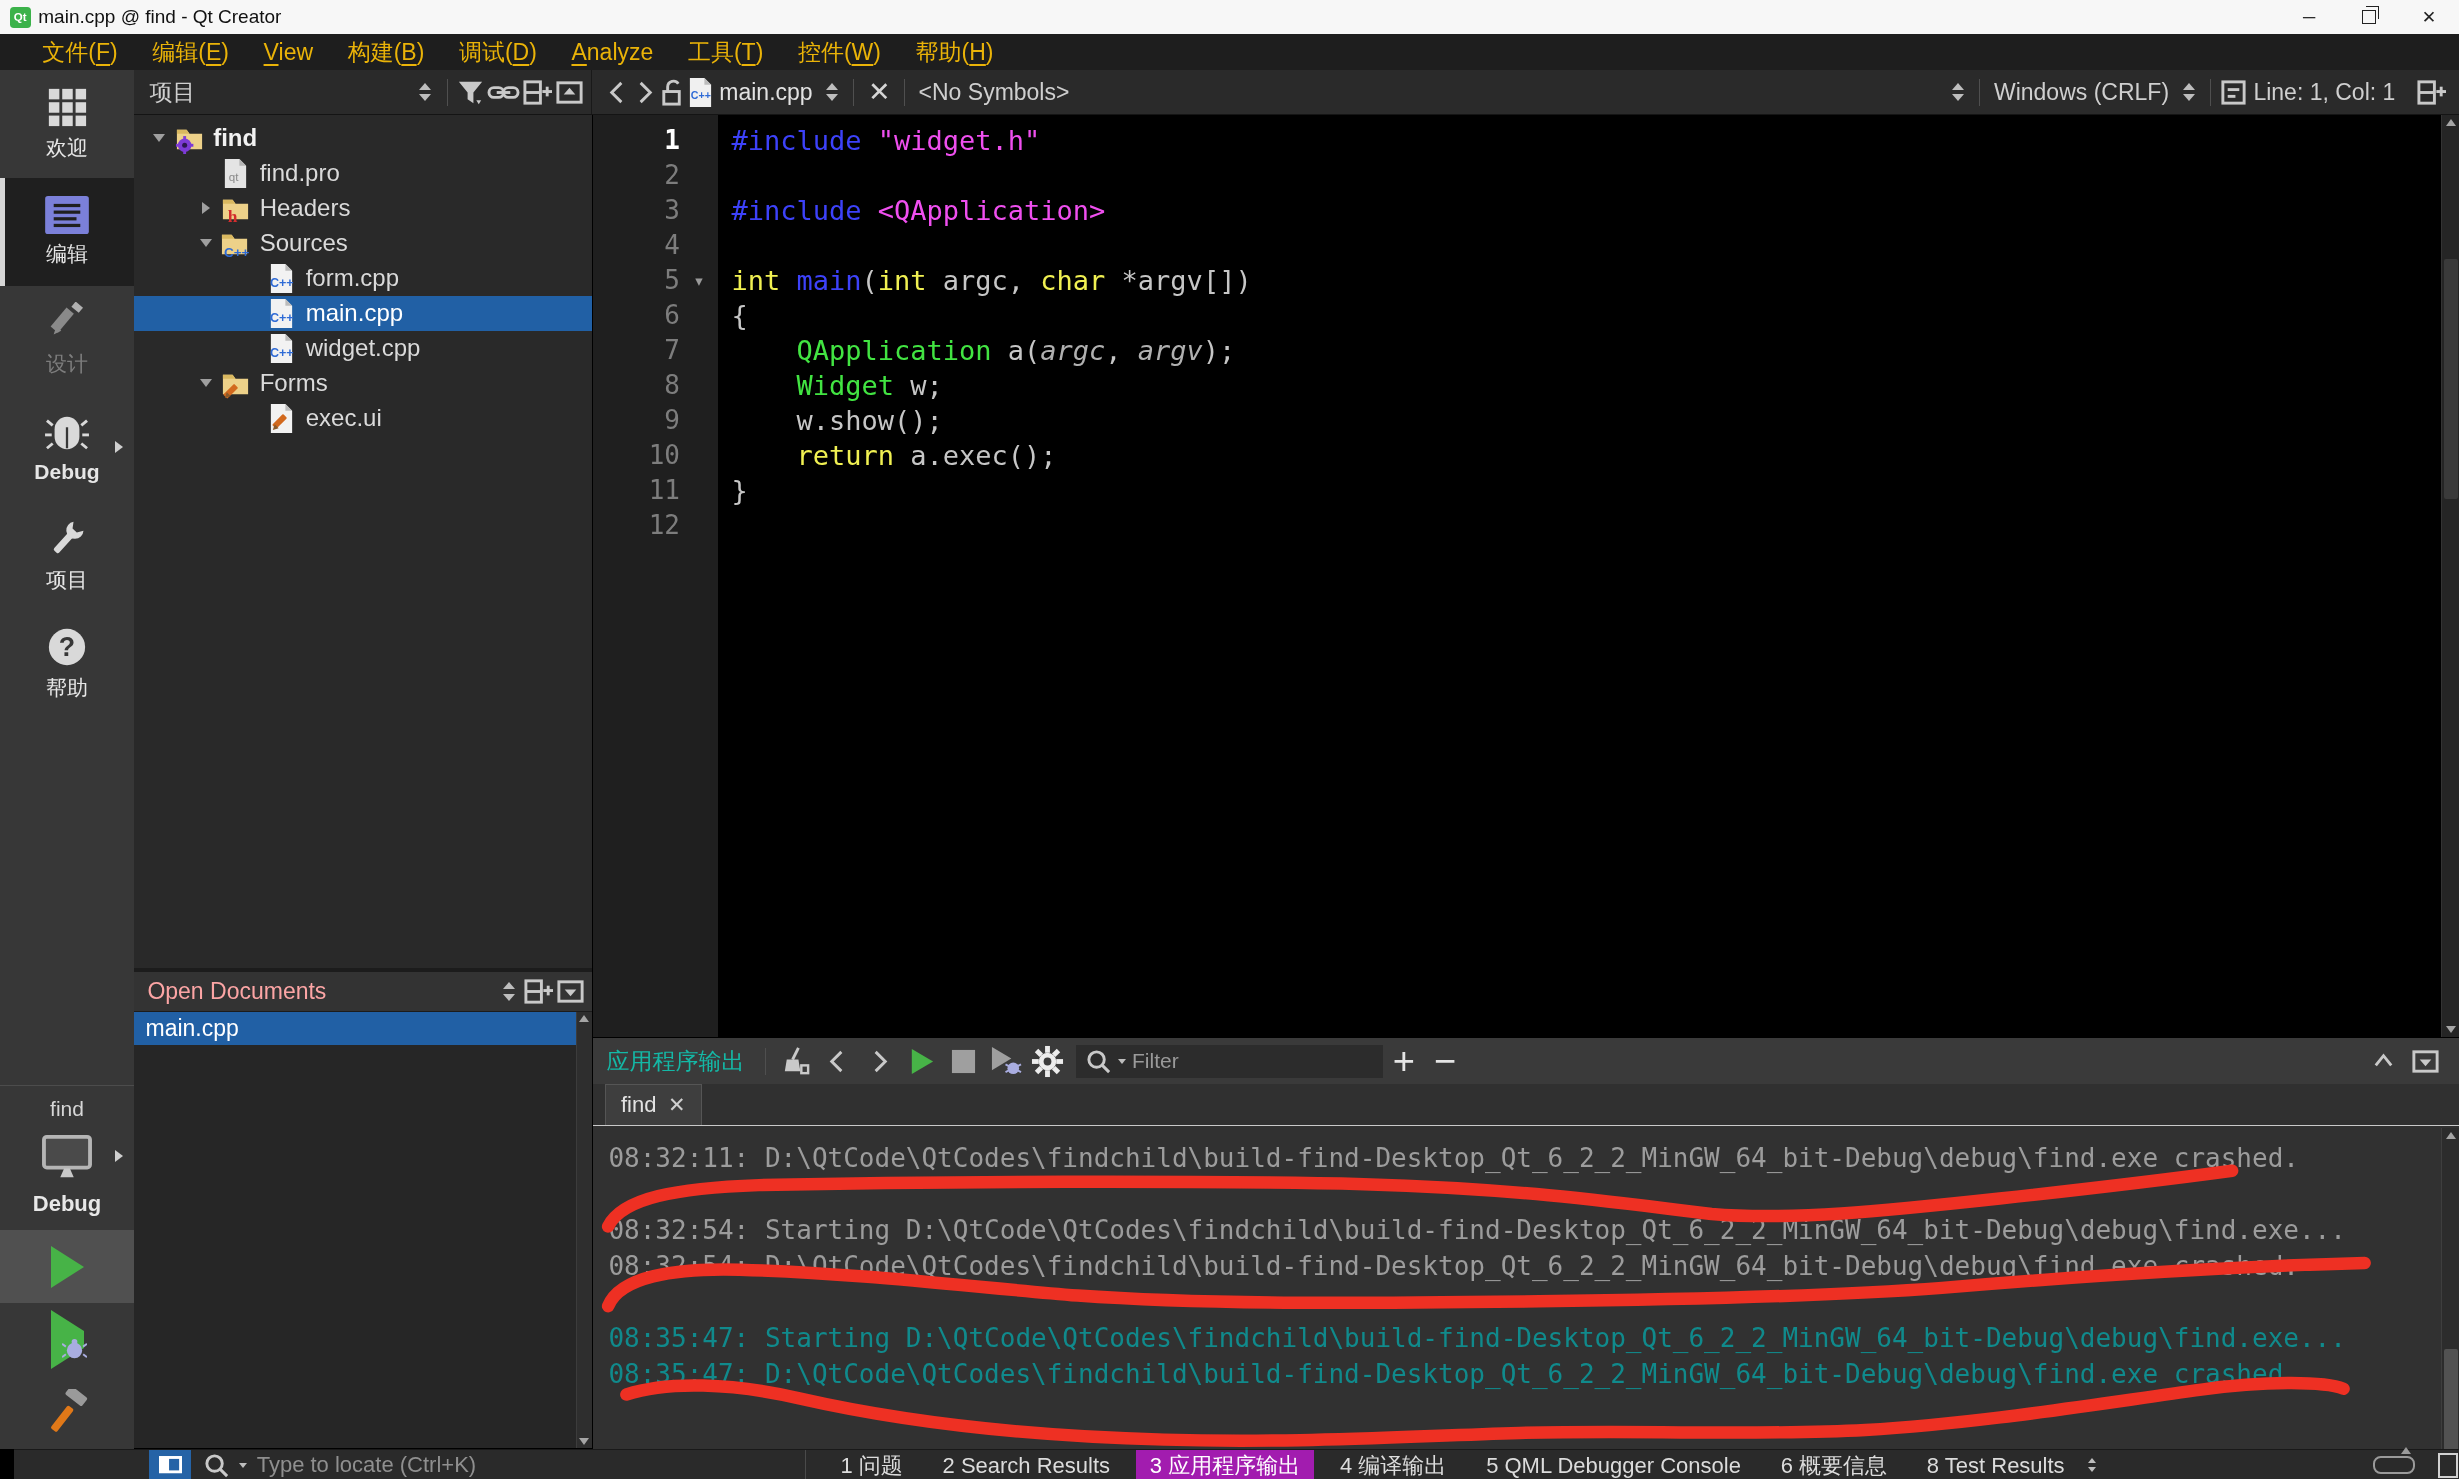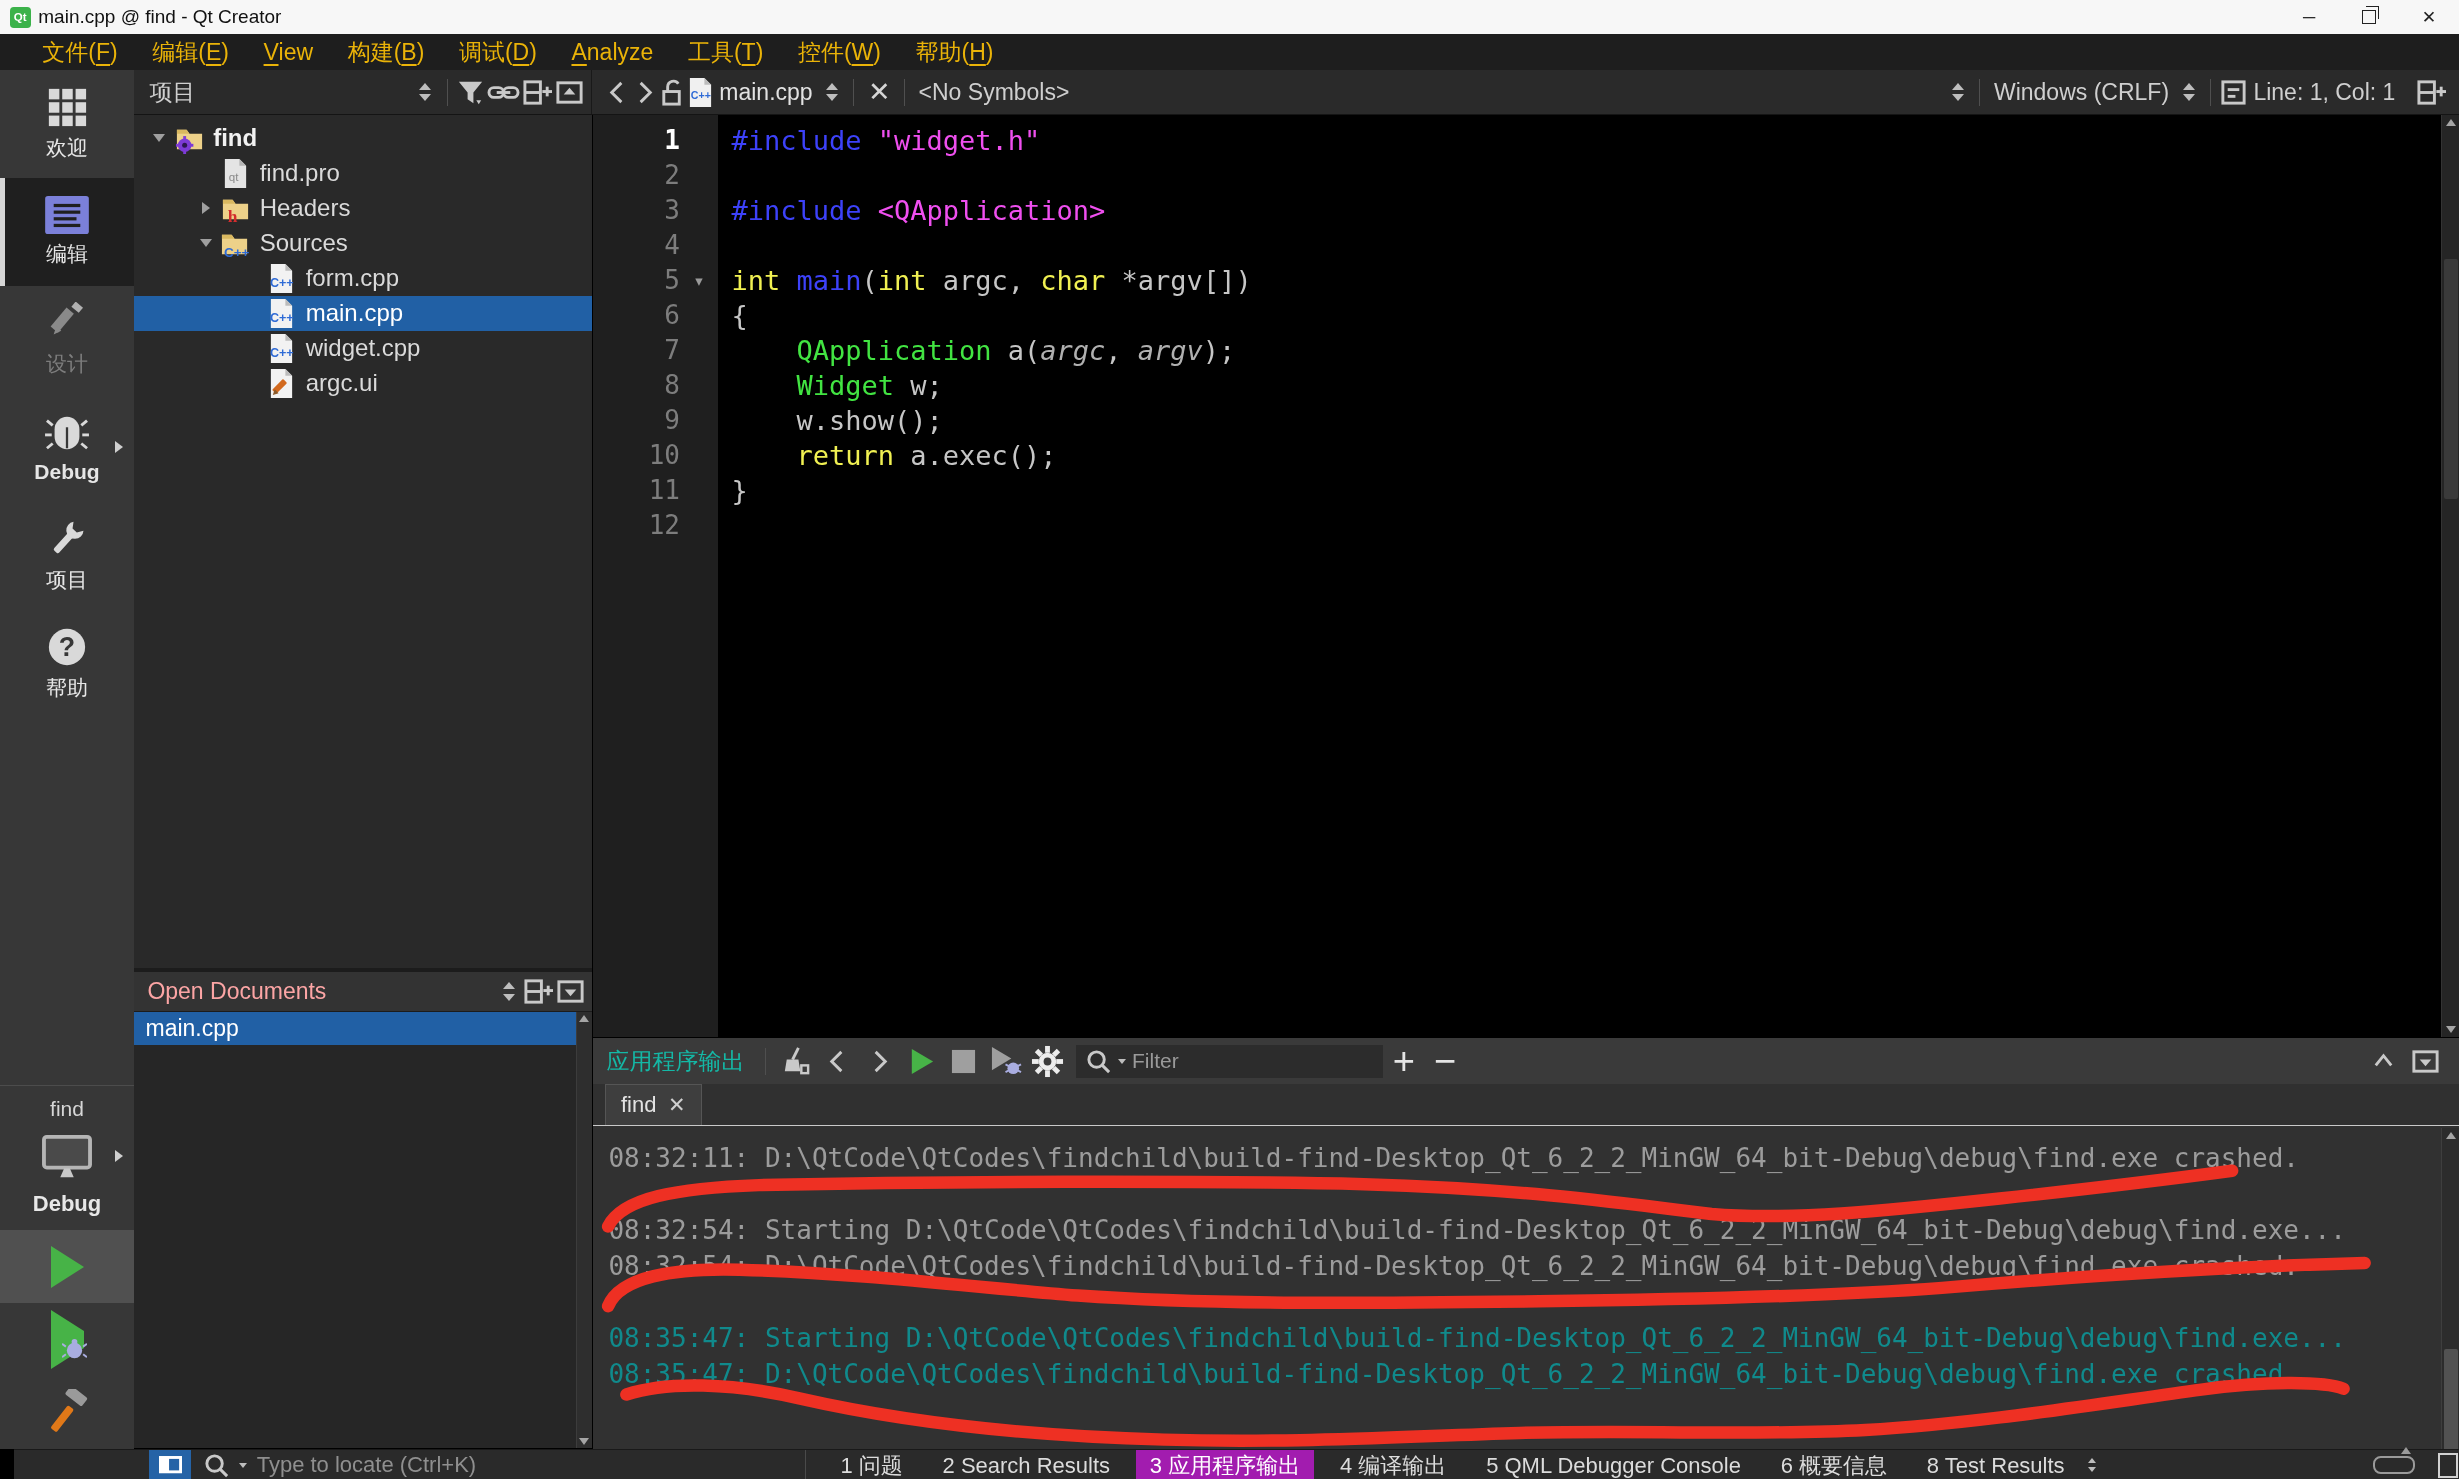--- a/index.html
+++ b/index.html
@@ -478,31 +478,46 @@
         <span class="ticn">
           <svg width="29" height="33" viewBox="0 0 30 34" style="font-size:25px">
             <path d="M4 2 H19 L26 9 V32 H4 Z" fill="#f2f2f2"></path>
             <path d="M19 2 L26 9 H19 Z" fill="#bcbcbc"></path>
             <text x="3" y="26" font-size="13" font-weight="bold" fill="#2f6bd6" font-family="sans-serif">C++</text>
           </svg>
         </span>
         <span>widget.cpp</span>
       </div>
       <div class="trow">
+        <span style="width: 58px; flex: 0 0 58px;"></span>
+        <span class="exp">
+          <span class="exp-open"></span>
+        </span>
+        <span class="ticn">
+          <svg width="31" height="31" viewBox="0 0 32 32">
+            <path d="M3 7 h10 l3 4 h13 v16 h-26 z" fill="#edd189"></path>
+            <path d="M3 7 h10 l3 4 h-13 z" fill="#d9b860"></path>
+            <rect x="8" y="16" width="6" height="16" rx="1" transform="rotate(45 11 24)" fill="#d2691e"></rect>
+            <path d="M5 31 L11 29 L7 25 Z" fill="#8a5a2a"></path>
+          </svg>
+        </span>
+        <span>Forms</span>
+      </div>
+      <div class="trow">
         <span style="width: 104px; flex: 0 0 104px;"></span>
         <span class="exp"></span>
         <span class="ticn">
           <svg width="29" height="33" viewBox="0 0 30 34">
             <path d="M4 2 H19 L26 9 V32 H4 Z" fill="#f2f2f2"></path>
             <path d="M19 2 L26 9 H19 Z" fill="#bcbcbc"></path>
             <rect x="10" y="12" width="6" height="16" rx="1" transform="rotate(45 13 20)" fill="#d2691e"></rect>
             <path d="M6 29 L12 27 L8 23 Z" fill="#8a5a2a"></path>
           </svg>
         </span>
-        <span>argc.ui</span>
+        <span>exec.ui</span>
       </div>
     </div>
   <div class="splitter"></div>
   <div class="odhead">
     <span class="odtitle">Open Documents</span>
     <span style="flex:1"></span>
     <span class="spin">
         <span class="tri-up"></span>
         <span class="tri-dn"></span>
       </span>

